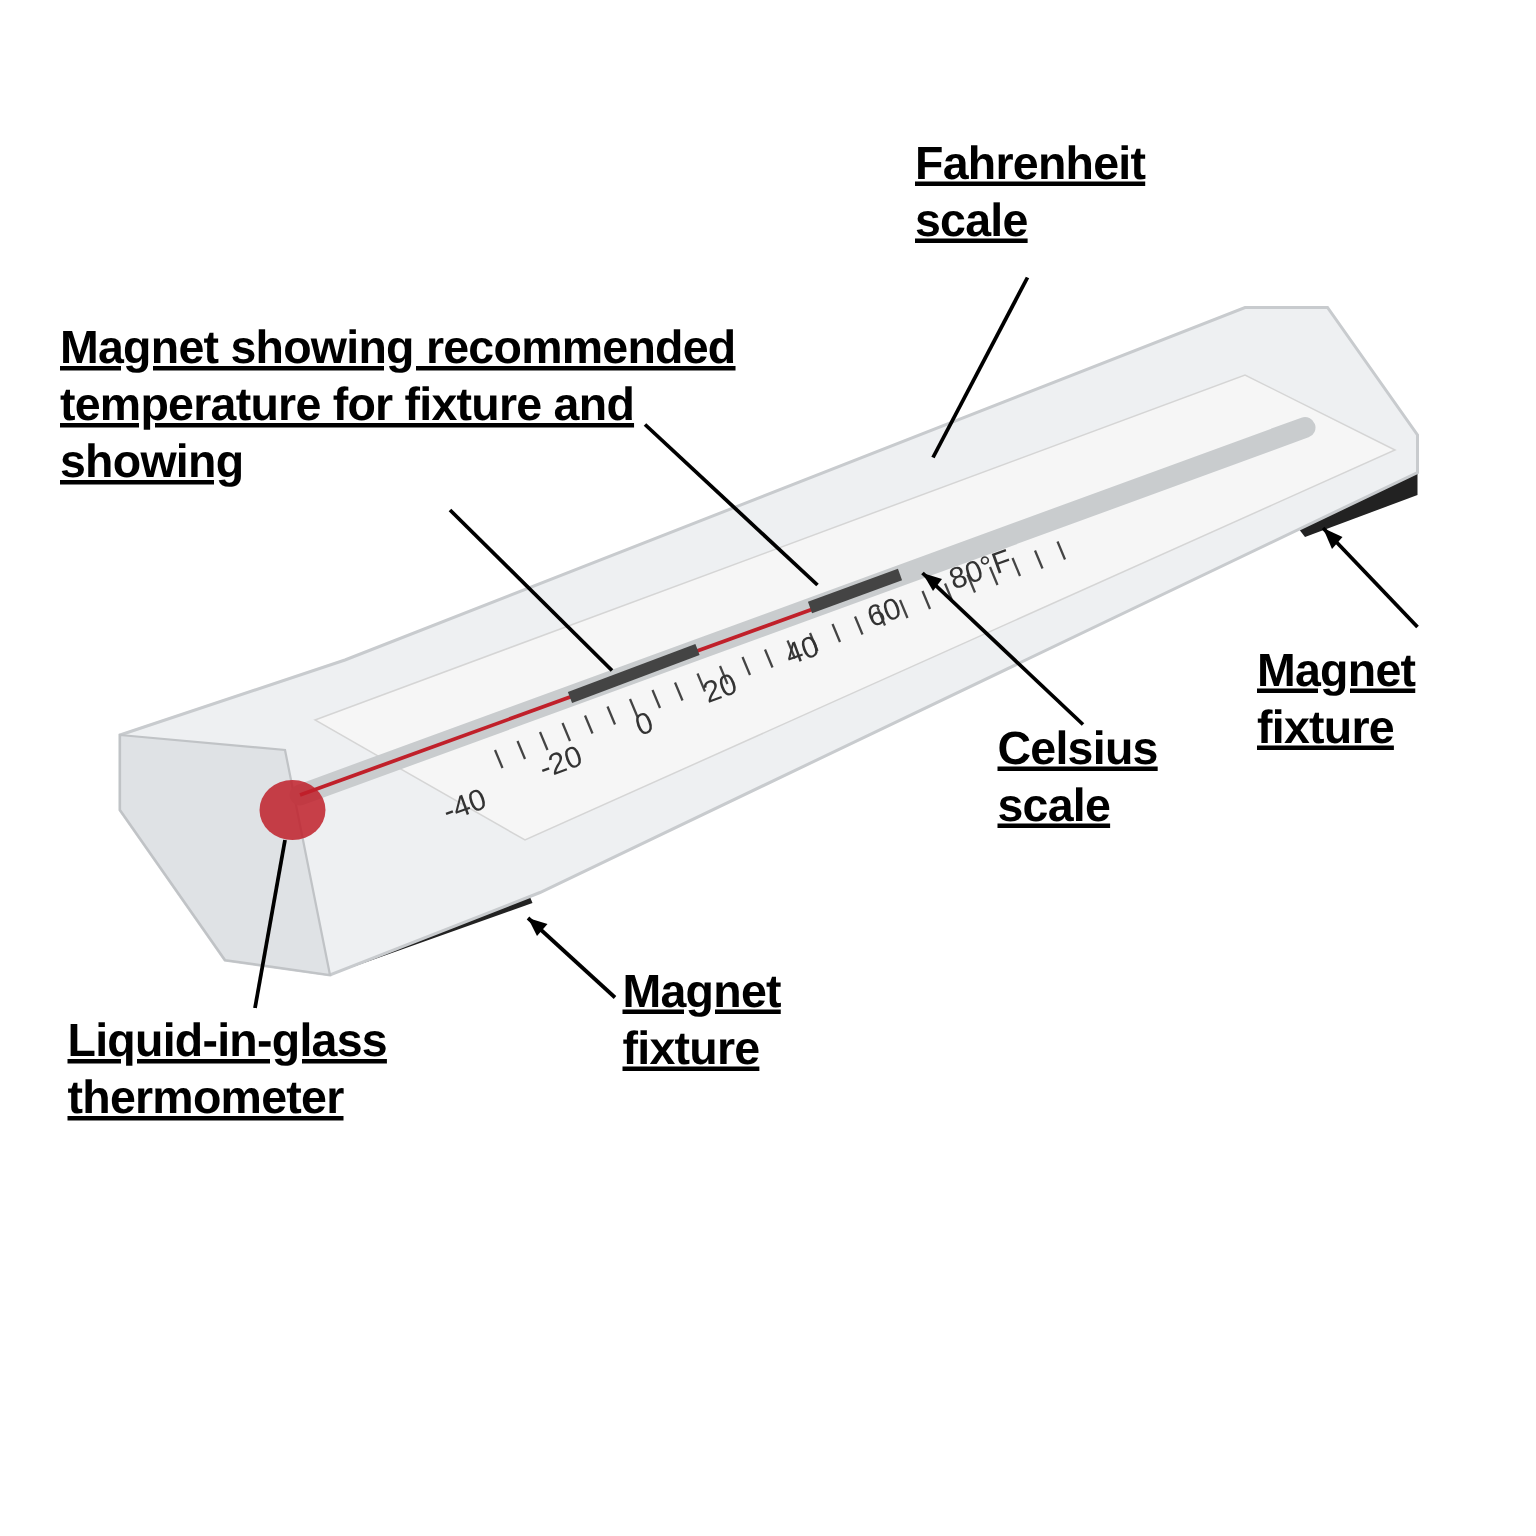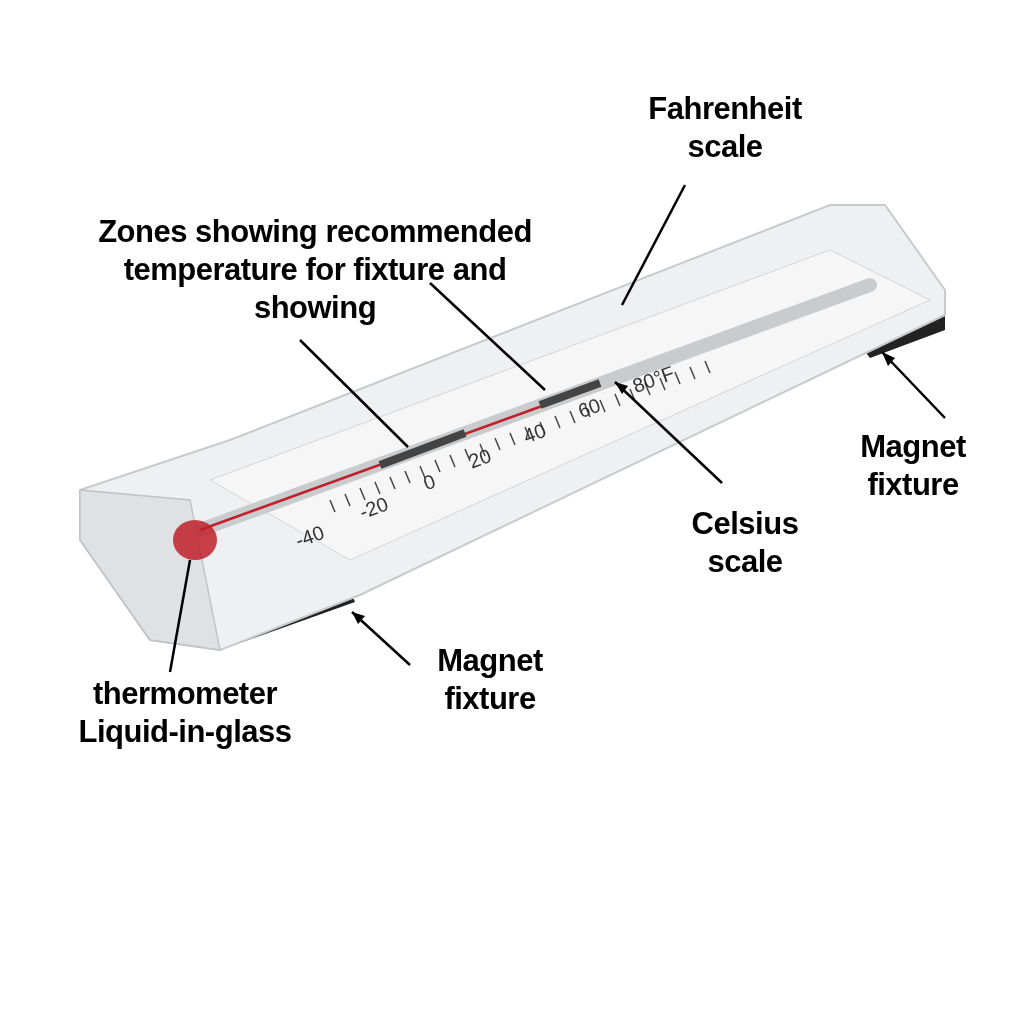--- a/index.html
+++ b/index.html
@@ -1,17 +1,17 @@
 <!DOCTYPE html>
 <html><head>
 <meta charset="utf-8">
 <style>
   html, body { margin:0; padding:0; background:#ffffff; }
   body { width:1024px; height:1024px; position:relative; overflow:hidden; font-family:"Liberation Sans", sans-serif; }
-  .label { position:absolute; font-weight:700; color:#000; text-align:center; font-size:31px; line-height:38px; letter-spacing:-0.5px; }
+  .label { position:absolute; font-weight:700; color:#000; text-align:left; font-size:31px; line-height:38px; letter-spacing:-0.5px;text-decoration:underline; }
   svg.art { position:absolute; left:0; top:0; }
   .tick-text { font-family:"Liberation Sans", sans-serif; font-size:20px; fill:#333; }
 </style>
 </head>
 <body>
 
 <svg class="art" width="1024" height="1024" viewBox="0 0 1024 1024">
 
   <polygon points="195,630 350,590 355,602 220,650" fill="#222"></polygon>
   <polygon points="860,345 945,315 945,330 870,358" fill="#222"></polygon>
@@ -81,36 +81,36 @@
     <polygon points="615,382 628,386 622,394"></polygon>
   </g>
 </svg>
 
 <div class="label" style="left:610px; top:90px; width:230px;">
   <div>Fahrenheit</div>
   <div>scale</div>
 </div>
 
 <div class="label" style="left:40px; top:213px; width:550px;">
-  <div>Zones showing recommended</div>
+  <div>Magnet showing recommended</div>
   <div>temperature for fixture and</div>
   <div>showing</div>
 </div>
 
 <div class="label" style="left:838px; top:428px; width:150px;">
   <div>Magnet</div>
   <div>fixture</div>
 </div>
 
-<div class="label" style="left:665px; top:505px; width:160px;">
+<div class="label" style="left:665px; top:480px; width:160px;">
   <div>Celsius</div>
   <div>scale</div>
 </div>
 
 <div class="label" style="left:415px; top:642px; width:150px;">
   <div>Magnet</div>
   <div>fixture</div>
 </div>
 
 <div class="label" style="left:45px; top:675px; width:280px;">
+  <div>Liquid-in-glass</div>
   <div>thermometer</div>
-  <div>Liquid-in-glass</div>
 </div>
 
 </body></html>

